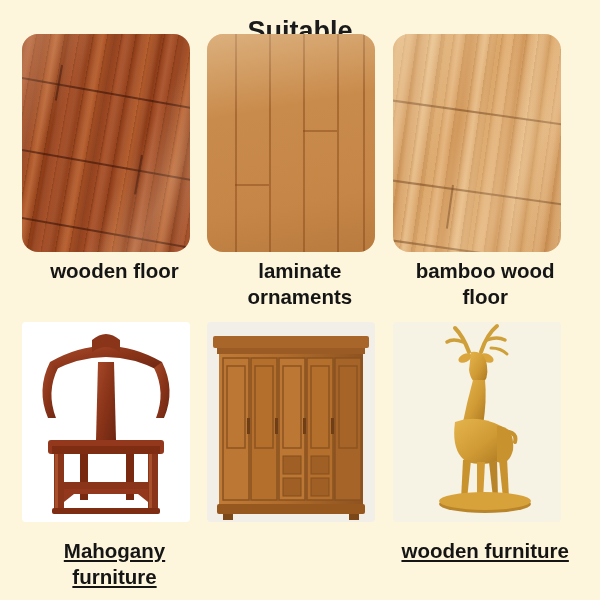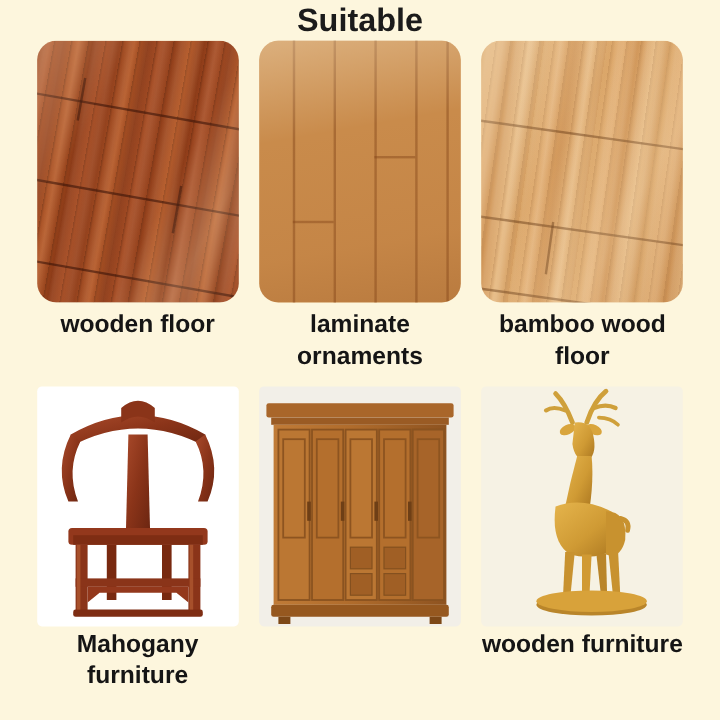--- a/index.html
+++ b/index.html
@@ -19,40 +19,40 @@
     height: 600px;
     background: #fdf6dd;
     box-sizing: border-box;
   }
   .title {
     text-align: center;
     font-size: 27px;
     font-weight: bold;
     color: #1b1b1b;
     letter-spacing: 0px;
-    padding-top: 2px;
+    padding-top: 16px;
     line-height: 30px;
   }
   .grid {
     position: absolute;
     top: 34px;
     left: 0;
     width: 600px;
   }
   .row {
     display: flex;
     justify-content: space-between;
     padding: 0 22px;
     box-sizing: border-box;
   }
   .cell {
     width: 200px;
     display: flex;
     flex-direction: column;
-    align-items: center;
+    align-items: flex-start;
   }
   .thumb {
     width: 168px;
     height: 218px;
     border-radius: 16px;
     overflow: hidden;
     position: relative;
     background: #c98b4b;
   }
   .caption {
@@ -65,21 +65,22 @@
     width: 185px;
   }
   .row2 {
     margin-top: 12px;
   }
   .row2 .thumb {
     height: 200px;
     border-radius: 4px;
   }
   .row2 .caption {
-    margin-top: 2px;
+    margin-top: 16px;
+    text-decoration: underline;
   }
 
   
   .floor-dark {
     background:
       repeating-linear-gradient(100deg,
         rgba(0,0,0,0.16) 0px, rgba(0,0,0,0.0) 2px, rgba(255,255,255,0.05) 7px, rgba(0,0,0,0.0) 14px),
       repeating-linear-gradient(100deg,
         #8d3a16 0px, #a9522a 10px, #93401b 22px, #b75f2f 34px, #8a3814 46px),
       linear-gradient(160deg,#a14a1f,#7e2f10);

